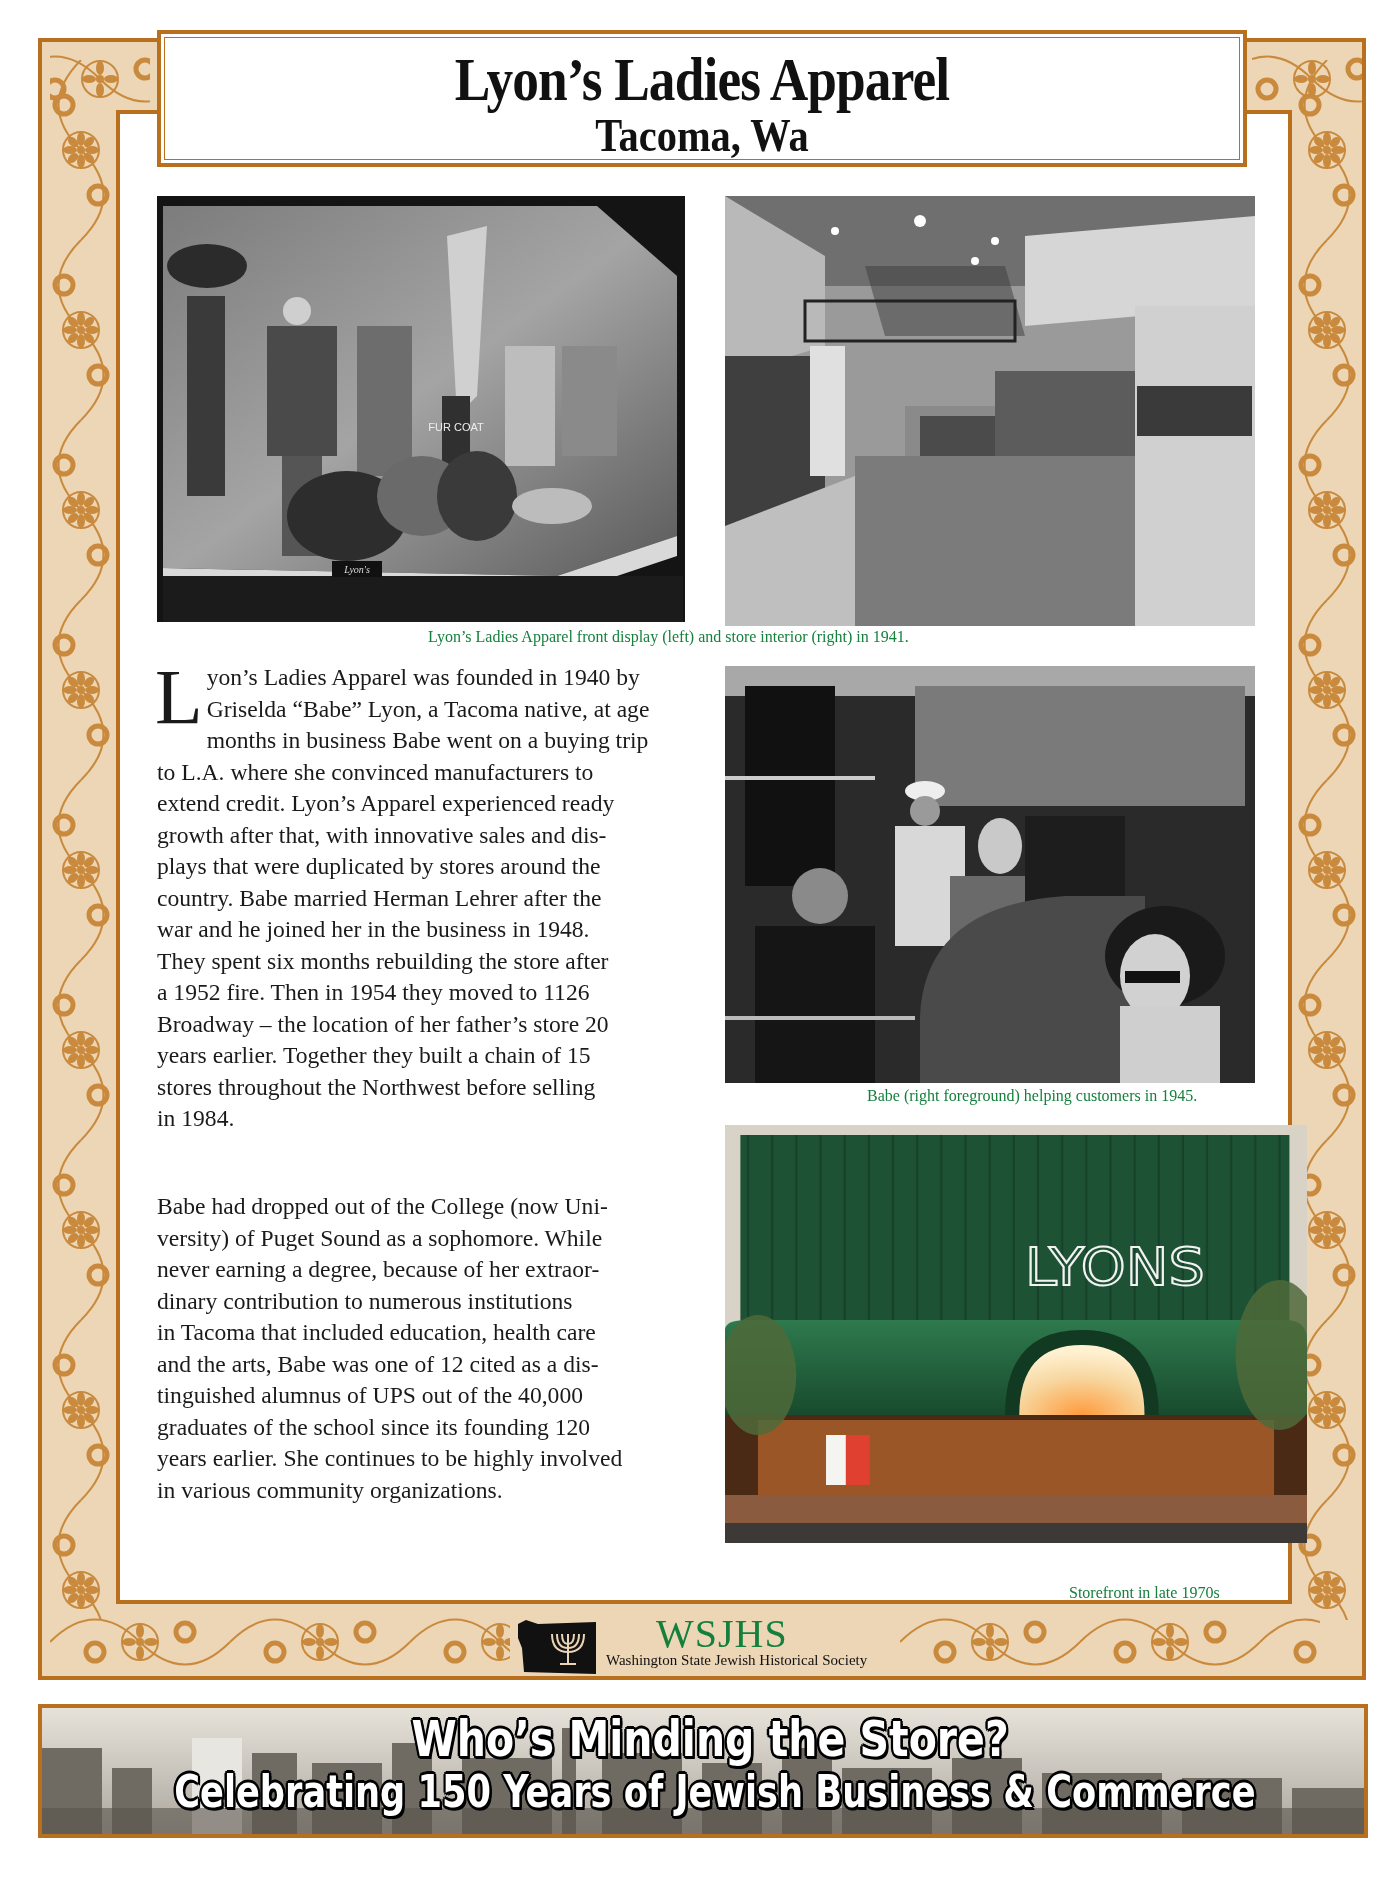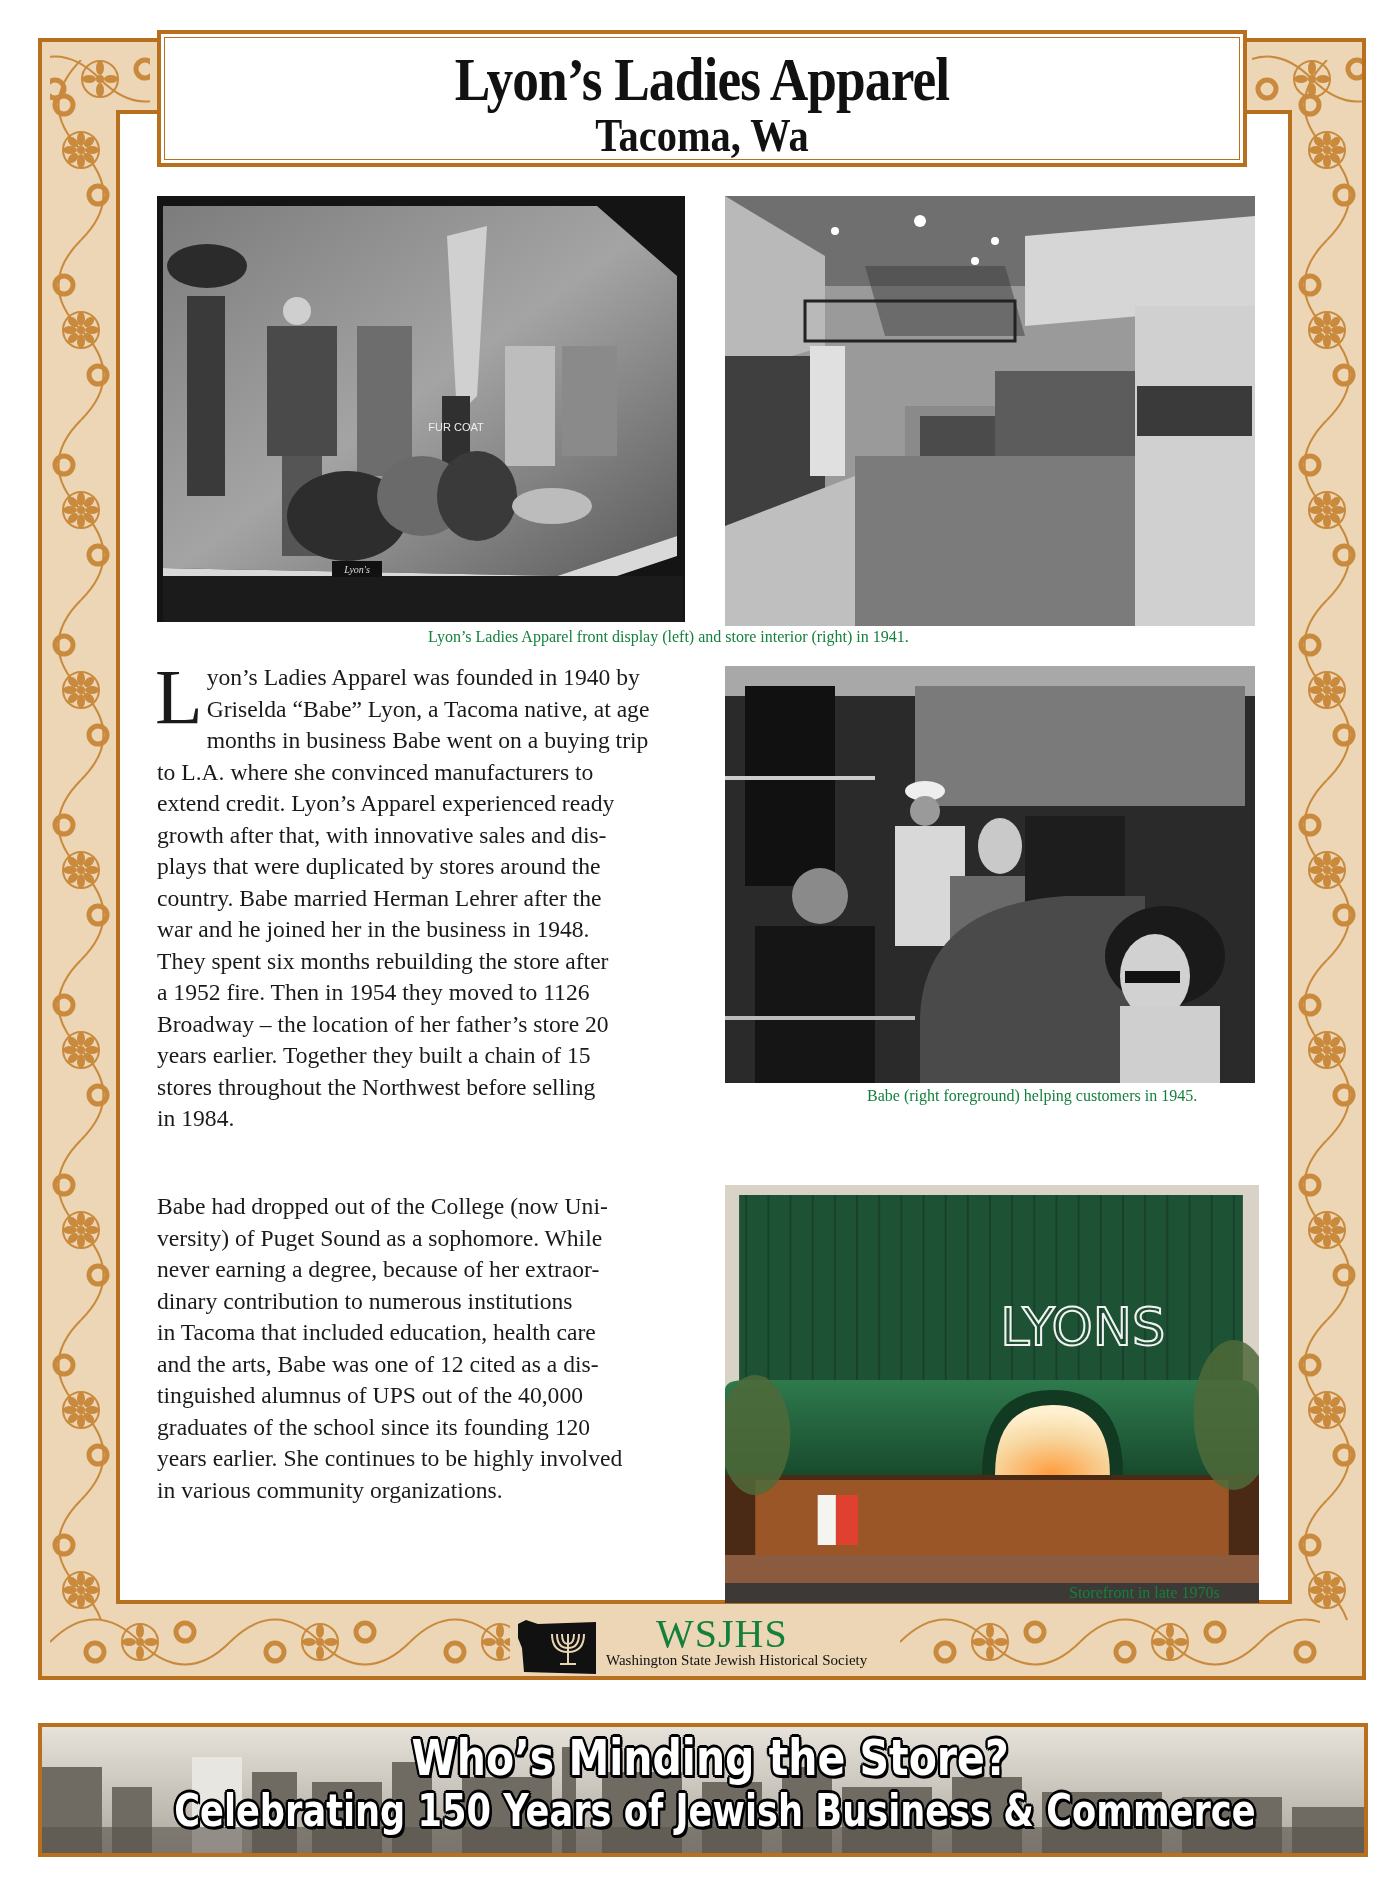--- a/index.html
+++ b/index.html
@@ -25,21 +25,21 @@
   .body-text { position:absolute; left:157px; width:540px; font-family:"Liberation Serif", serif; font-size:23.6px; line-height:31.5px; color:#1a1a1a; }
   .body-text p { margin:0; }
   .line { display:block; white-space:nowrap; }
   .dropcap { float:left; font-size:78px; line-height:62px; margin:4px 4px 0 -2px; font-family:"Liberation Serif", serif; }
 
   .logo { position:absolute; left:516px; top:1606px; width:380px; height:80px; }
   .logo-map { position:absolute; left:0; top:12px; width:82px; height:58px; }
   .logo-acr { position:absolute; left:140px; top:0px; font-family:"Liberation Serif", serif; font-size:40px; color:#15803d; letter-spacing:1px; line-height:56px; }
   .logo-full { position:absolute; left:90px; top:46px; font-family:"Liberation Serif", serif; font-weight:normal; font-size:15px; color:#111; white-space:nowrap; }
 
-  .banner { position:absolute; left:38px; top:1704px; width:1330px; height:134px; border:4px solid #b8701f; box-sizing:border-box; overflow:hidden; background:#bdb6ab;margin-top:19px; }
+  .banner { position:absolute; left:38px; top:1704px; width:1330px; height:134px; border:4px solid #b8701f; box-sizing:border-box; overflow:hidden; background:#bdb6ab; }
   .banner svg { position:absolute; left:0; top:0; }
   .banner-l1, .banner-l2 { position:absolute; left:0; right:0; text-align:center; font-family:"DejaVu Sans", sans-serif; font-weight:bold; color:#fff; white-space:nowrap;
     text-shadow: 0 0 2px #000, 2px 2px 0 #000, -2px -2px 0 #000, 2px -2px 0 #000, -2px 2px 0 #000, 3px 3px 0 #000, 0 3px 0 #000, 3px 0 0 #000, -3px 0 0 #000, 0 -3px 0 #000; }
   .banner-l1 { top:2px; font-size:50px; transform:scaleX(0.82); transform-origin:53% 50%; }
   .banner-l2 { top:58px; font-size:44px; transform:scaleX(0.80); transform-origin:50% 50%; }
 </style>
 </head>
 <body>
 
 <div class="frame"></div>
@@ -251,21 +251,21 @@
     <path d="M195 350 Q 200 240 340 230 L 420 230 L 420 417 L 195 417 Z" fill="#4a4a4a"></path>
     <ellipse cx="440" cy="290" rx="60" ry="50" fill="#1a1a1a"></ellipse>
     <ellipse cx="430" cy="310" rx="35" ry="42" fill="#d1d1d1"></ellipse>
     <rect x="395" y="340" width="100" height="77" fill="#cfcfcf"></rect>
     <rect x="400" y="305" width="55" height="12" fill="#111"></rect>
     <rect x="0" y="350" width="190" height="4" fill="#bbb"></rect>
   </svg>
 </div>
 <div class="caption" style="left:867px; top:1087px;">Babe (right foreground) helping customers in 1945.</div>
 
-<div class="photo" style="left:725px; top:1185px; width:534px; height:418px;">
+<div class="photo" style="left:725px; top:1125px; width:582px; height:418px;">
   <svg viewBox="0 0 530 418" preserveAspectRatio="none">
     <defs>
       <pattern id="ribs" width="22" height="200" patternUnits="userSpaceOnUse">
         <rect width="22" height="200" fill="#1e5234"></rect>
         <rect x="20" width="2" height="200" fill="#17412a"></rect>
       </pattern>
       <linearGradient id="awn" x1="0" y1="0" x2="0" y2="1">
         <stop offset="0" stop-color="#2e7a4d"></stop>
           <stop offset="1" stop-color="#184a2d"></stop>
       </linearGradient>

